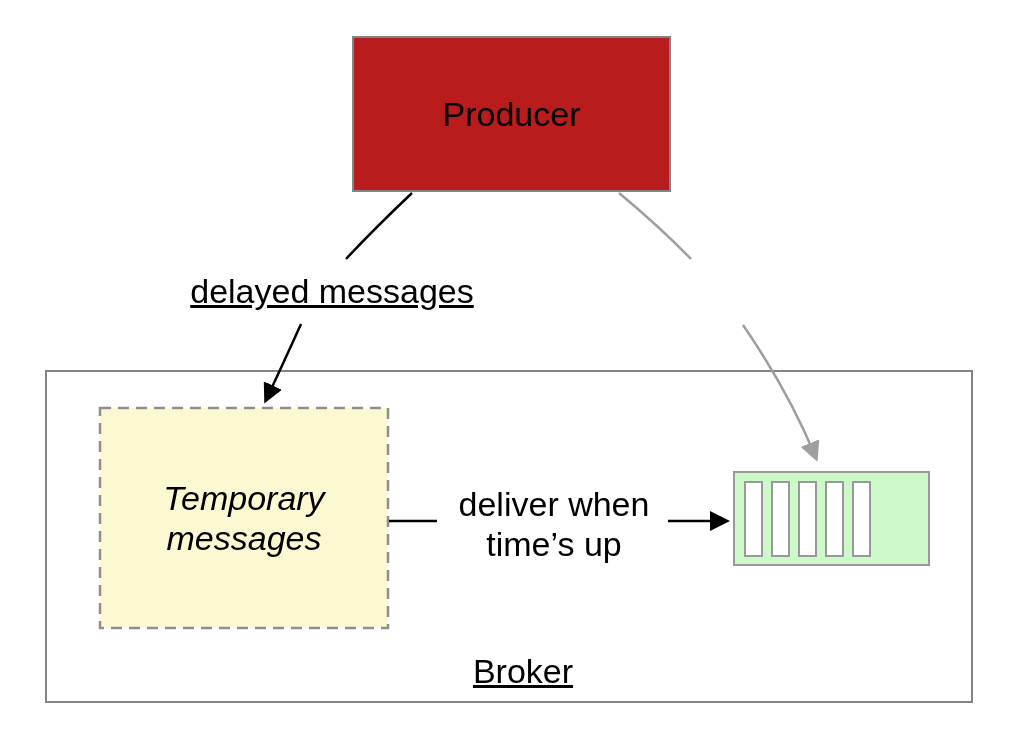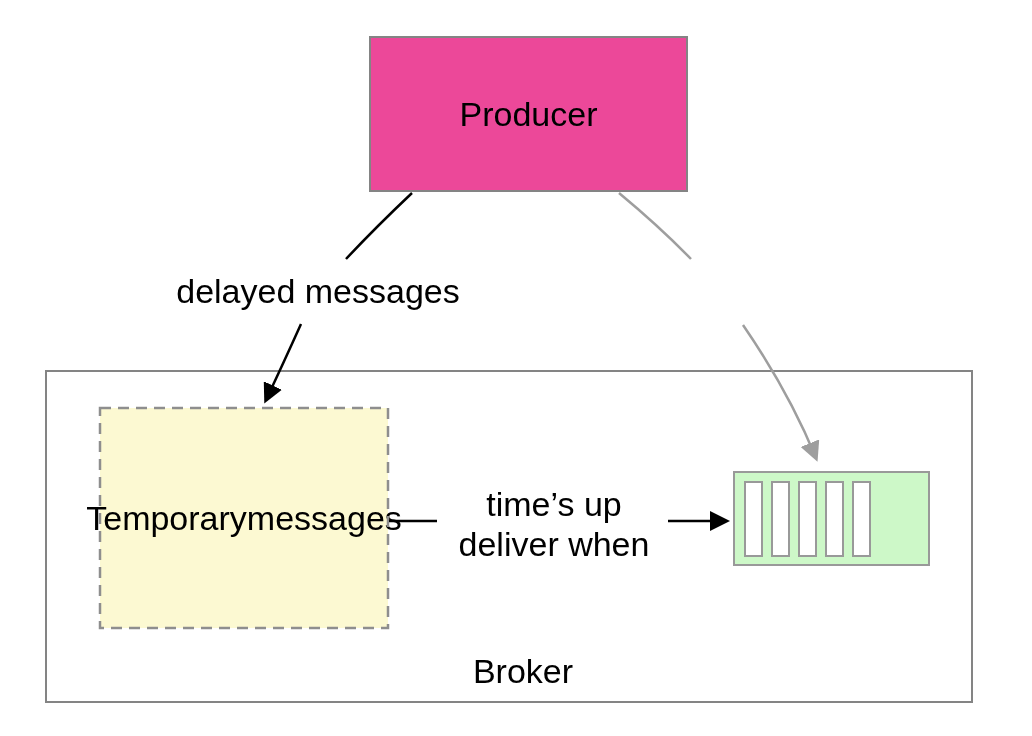--- a/index.html
+++ b/index.html
@@ -33,57 +33,59 @@
     z-index:3;
   }
   .node{
     position:absolute;
     display:flex;
     align-items:center;
     justify-content:center;
     text-align:center;
   }
   .producer-box{
-    left:369px;top:36px;width:319px;height:156px;
-    background:#ec4899;
+    left:352px;top:36px;width:319px;height:156px;
+    background:#b91c1c;
     border:2px solid var(--box-border);
     font-size:34px;
     z-index:2;
   }
   .broker-box{
     left:45px;top:370px;width:928px;height:333px;
     background:#ffffff;
     border:2px solid var(--box-border);
     z-index:1;
   }
   .broker-label{
     position:absolute;
     left:45px;top:652px;width:956px;
     text-align:center;
     font-size:34px;
     line-height:38px;
     z-index:2;
+    text-decoration:underline;
   }
   .storage-box{
     left:100px;top:408px;width:288px;height:220px;
     background:var(--storage-fill);
     font-size:34px;
     line-height:40px;
-    flex-direction:row;
+    flex-direction:column;
     z-index:2;
+    font-style:italic;
   }
   .edge-label{
     position:absolute;
     font-size:34px;
     line-height:40px;
     text-align:center;
     z-index:2;
     white-space:nowrap;
   }
-  .label-delayed{left:168px;top:271px;width:300px;color:var(--ink);}
+  .label-delayed{left:182px;top:271px;width:300px;color:var(--ink);text-decoration:underline;}
   .label-instant{left:568px;top:271px;width:300px;color:var(--gray-text);}
   .label-deliver{left:429px;top:484px;width:250px;color:var(--ink);}
   .queue-box{
     left:733px;top:471px;width:197px;height:95px;
     background:var(--queue-fill);
     border:2px solid var(--slot-border);
     justify-content:flex-start;
     padding-left:9px;
     gap:8px;
     z-index:2;
@@ -131,22 +133,22 @@
 
     <path class="stroke-black" d="M668,521 L726,521" marker-end="url(#head-black)"></path>
   </svg>
 
   <div class="node producer-box">
     <span>Producer</span>
   </div>
 
   <div class="edge-label label-delayed">delayed messages</div>
   <div class="edge-label label-deliver">
+    <div>deliver when</div>
     <div>time’s up</div>
-    <div>deliver when</div>
   </div>
 
   <div class="node broker-box"></div>
   <div class="broker-label">Broker</div>
 
   <div class="node storage-box">
     <div>Temporary</div>
     <div>messages</div>
   </div>
 

